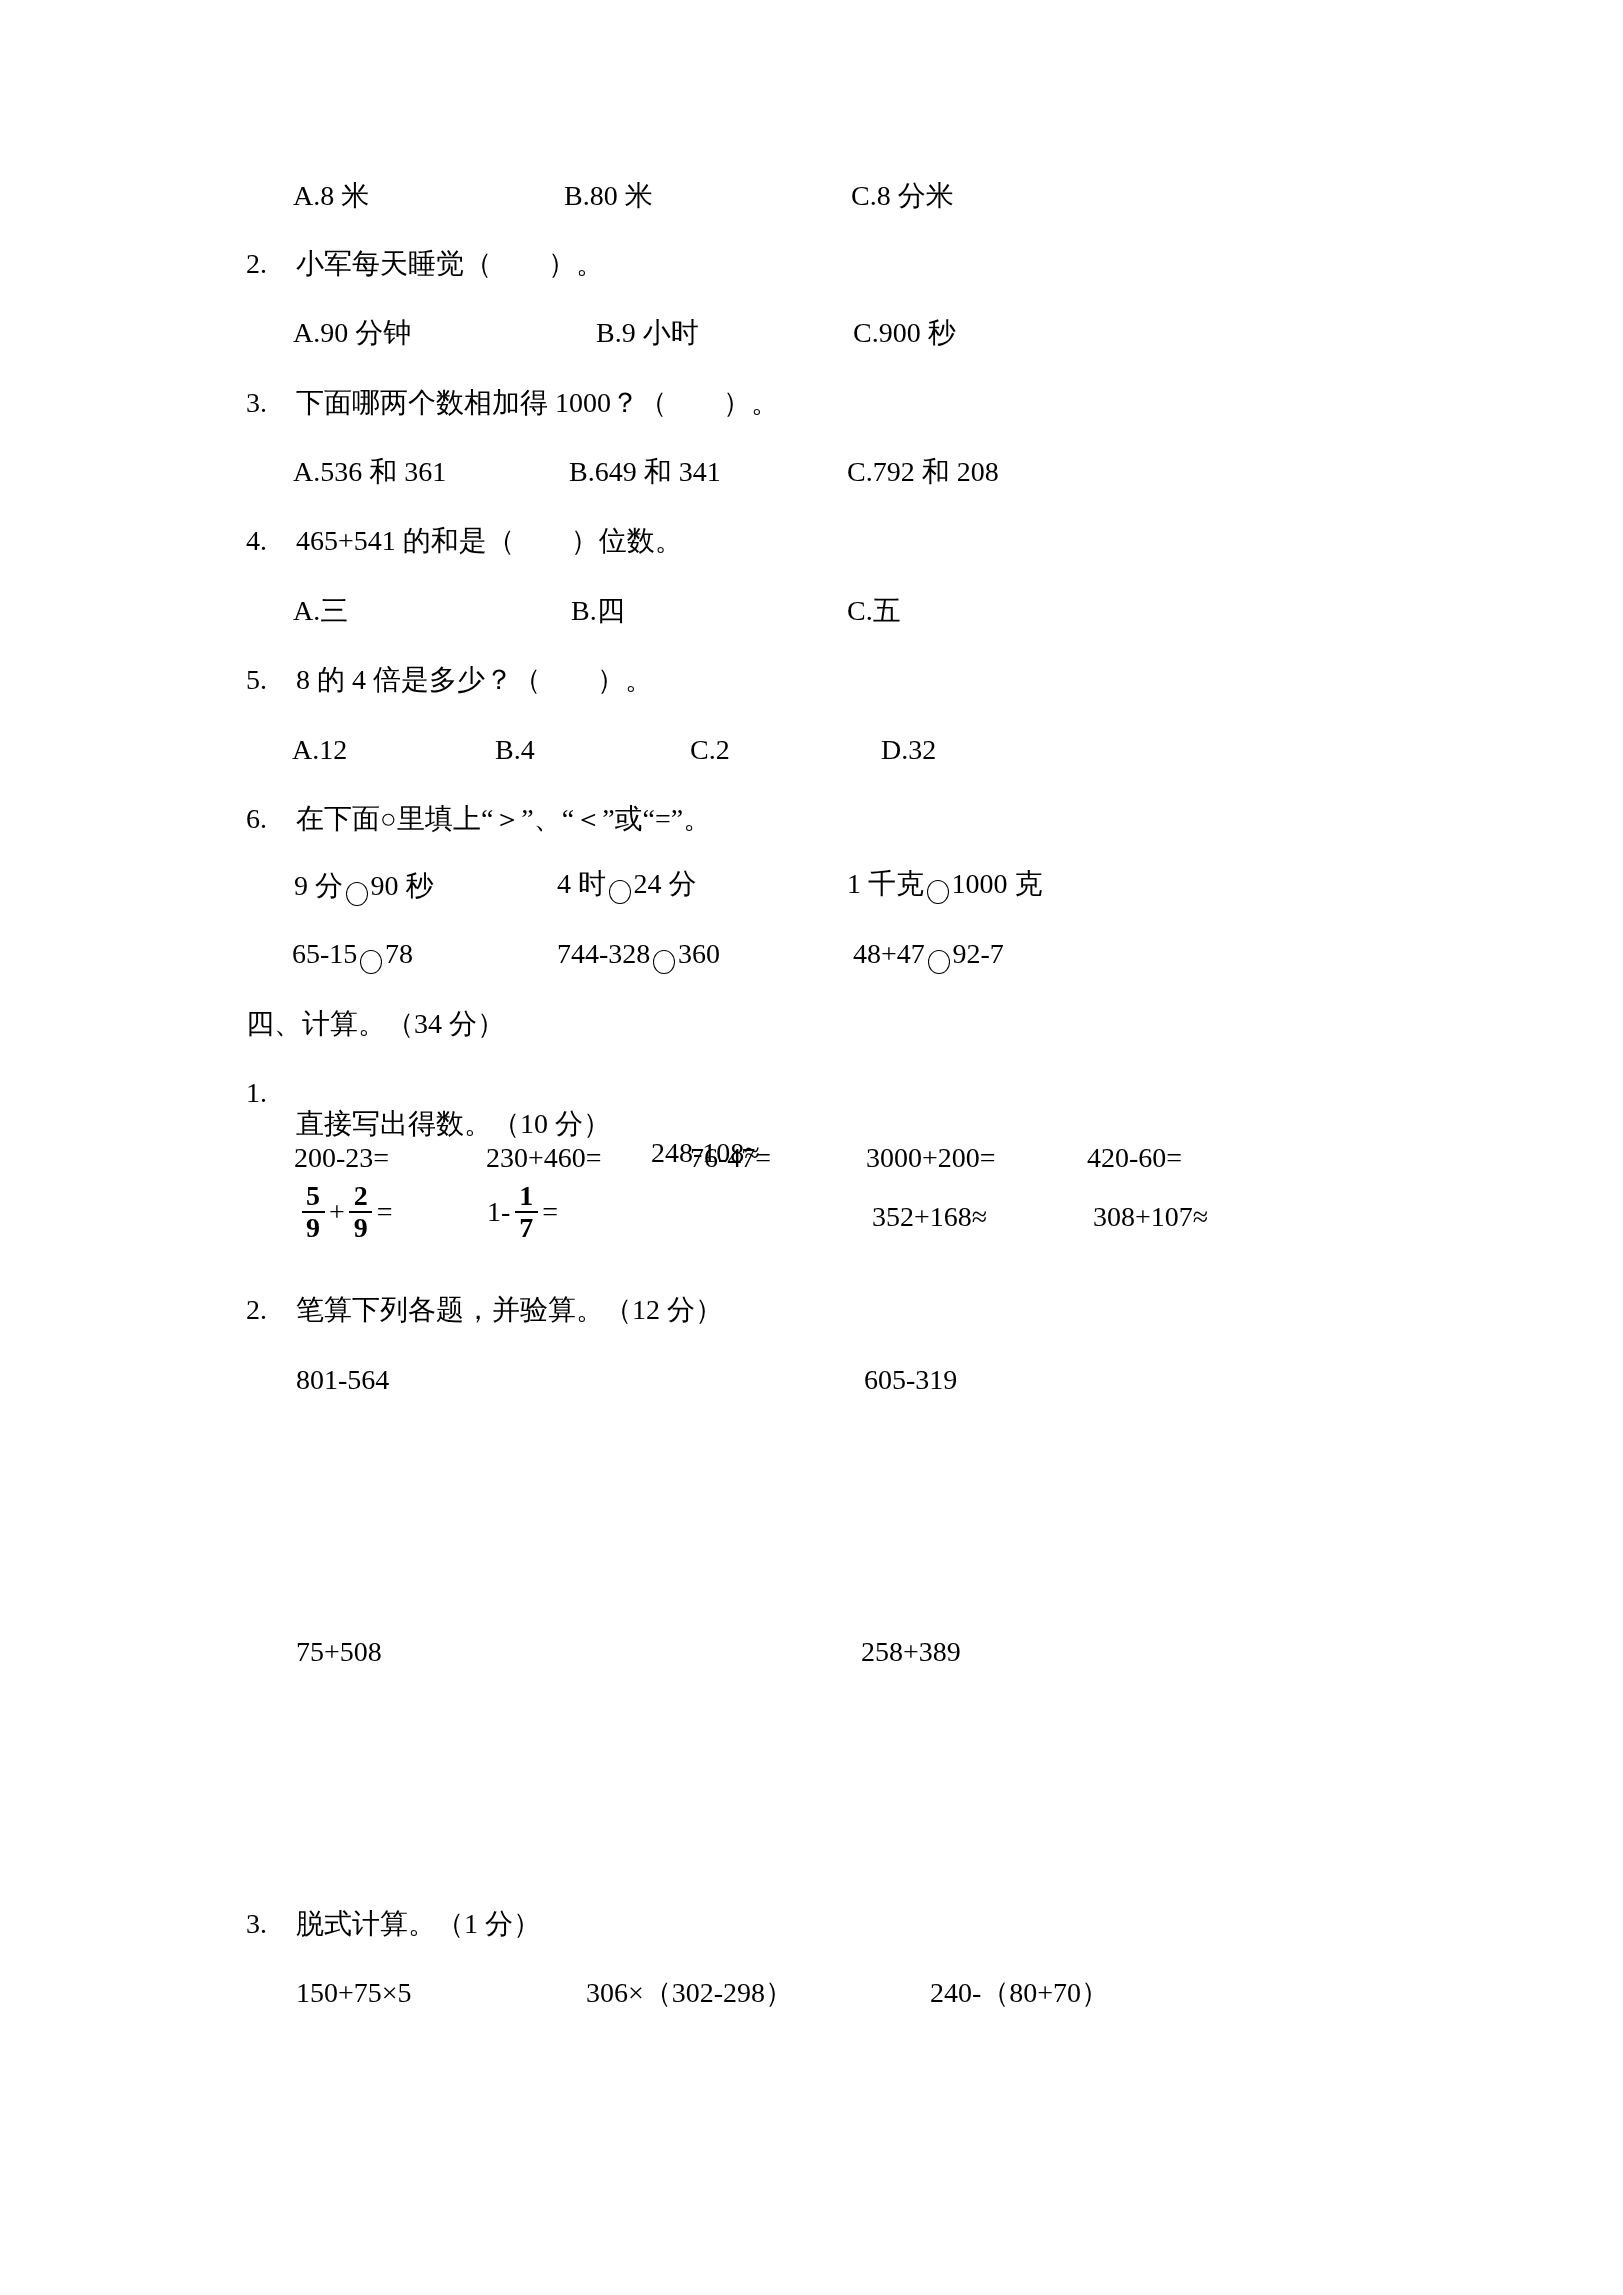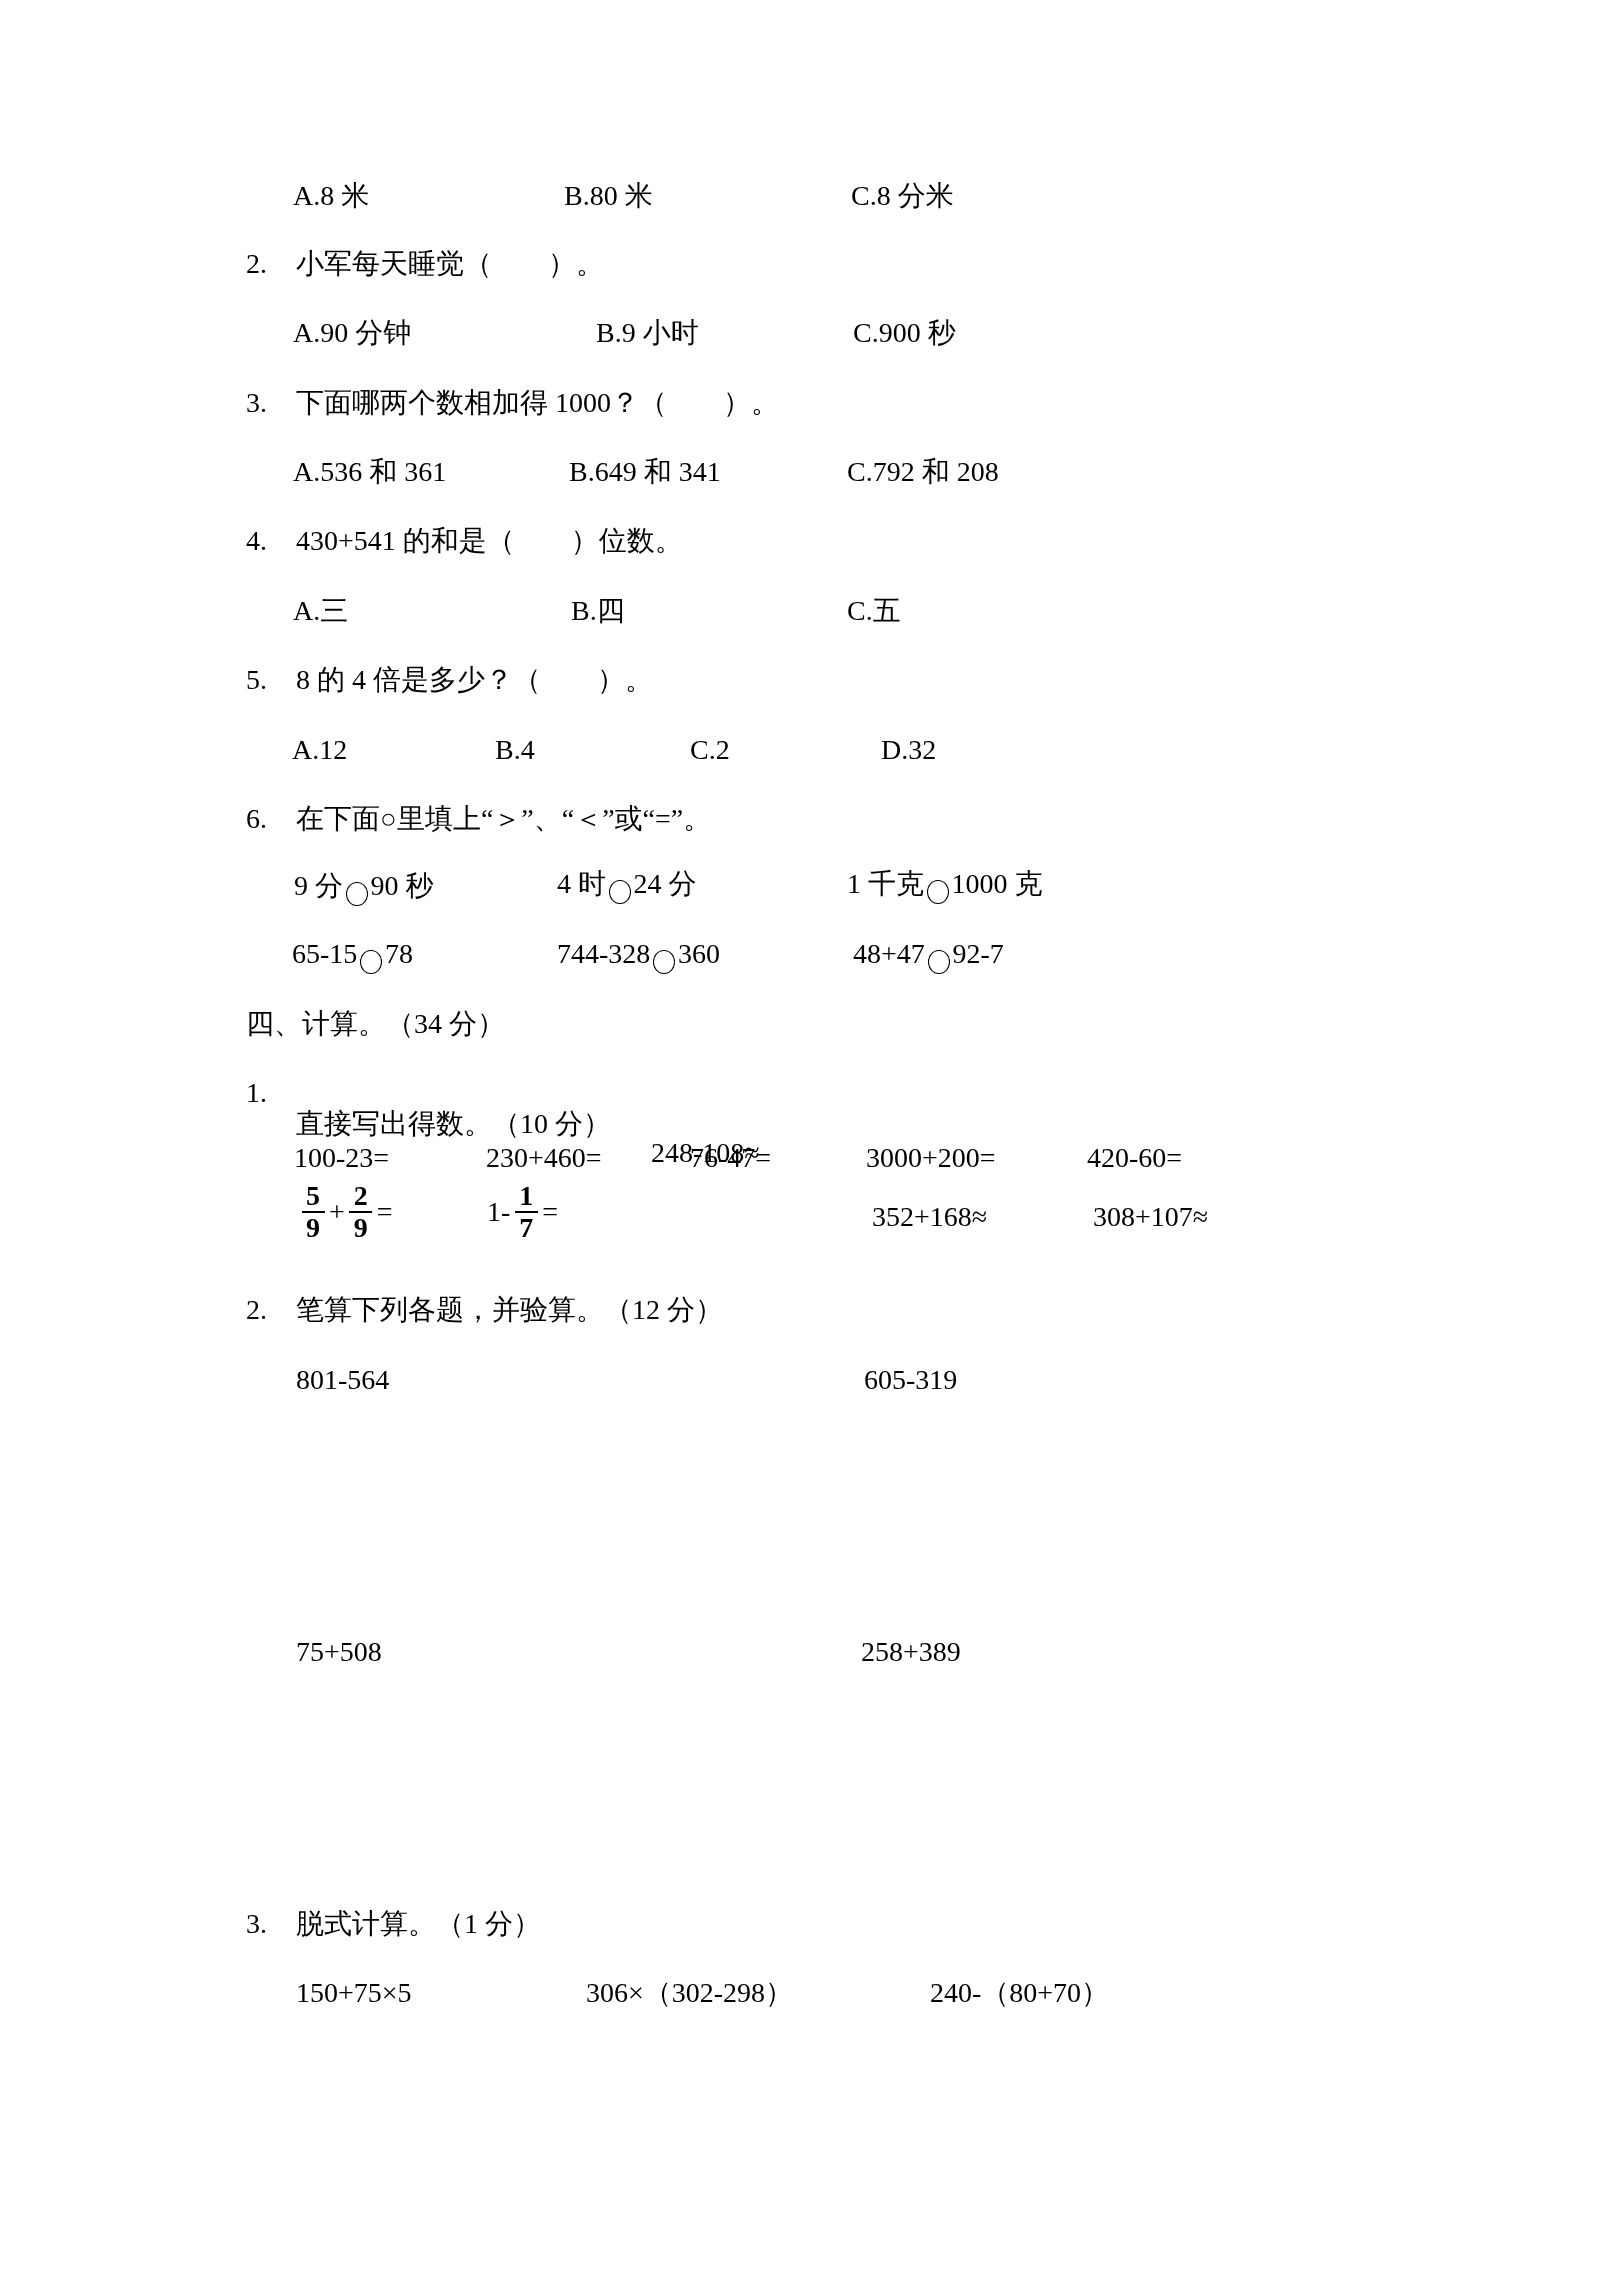--- a/index.html
+++ b/index.html
@@ -40,21 +40,21 @@
   <span class="t" style="left:596px;top:319px">B.9 小时</span>
   <span class="t" style="left:853px;top:319px">C.900 秒</span>
 
   <span class="t" style="left:246px;top:389px">3.</span>
   <span class="t" style="left:296px;top:389px">下面哪两个数相加得 1000？（　　）。</span>
   <span class="t" style="left:293px;top:458px">A.536 和 361</span>
   <span class="t" style="left:569px;top:458px">B.649 和 341</span>
   <span class="t" style="left:847px;top:458px">C.792 和 208</span>
 
   <span class="t" style="left:246px;top:527px">4.</span>
-  <span class="t" style="left:296px;top:527px">430+541 的和是（　　）位数。</span>
+  <span class="t" style="left:296px;top:527px">465+541 的和是（　　）位数。</span>
   <span class="t" style="left:293px;top:597px">A.三</span>
   <span class="t" style="left:571px;top:597px">B.四</span>
   <span class="t" style="left:847px;top:597px">C.五</span>
 
   <span class="t" style="left:246px;top:666px">5.</span>
   <span class="t" style="left:296px;top:666px">8 的 4 倍是多少？（　　）。</span>
   <span class="t" style="left:292px;top:736px">A.12</span>
   <span class="t" style="left:495px;top:736px">B.4</span>
   <span class="t" style="left:690px;top:736px">C.2</span>
   <span class="t" style="left:881px;top:736px">D.32</span>
@@ -68,21 +68,21 @@
 
   <span class="t" style="left:292px;top:940px"><span>65-15</span><span class="circle"></span><span>78</span></span>
   <span class="t" style="left:557px;top:940px"><span>744-328</span><span class="circle"></span><span>360</span></span>
   <span class="t" style="left:853px;top:940px"><span>48+47</span><span class="circle"></span><span>92-7</span></span>
 
   <span class="t" style="left:246px;top:1010px">四、计算。（34 分）</span>
 
   <span class="t" style="left:246px;top:1079px">1.</span>
   <span class="t" style="left:296px;top:1110px">直接写出得数。（10 分）</span>
 
-  <span class="t" style="left:294px;top:1144px">100-23=</span>
+  <span class="t" style="left:294px;top:1144px">200-23=</span>
   <span class="t" style="left:486px;top:1144px">230+460=</span>
   <span class="t" style="left:690px;top:1144px">76-47=</span>
   <span class="t" style="left:866px;top:1144px">3000+200=</span>
   <span class="t" style="left:1087px;top:1144px">420-60=</span>
 
   <span class="t expr" style="left:297px;top:1181px">
     <span class="frac">
         <span class="fnum">5</span>
         <span class="fden">9</span>
       </span>

